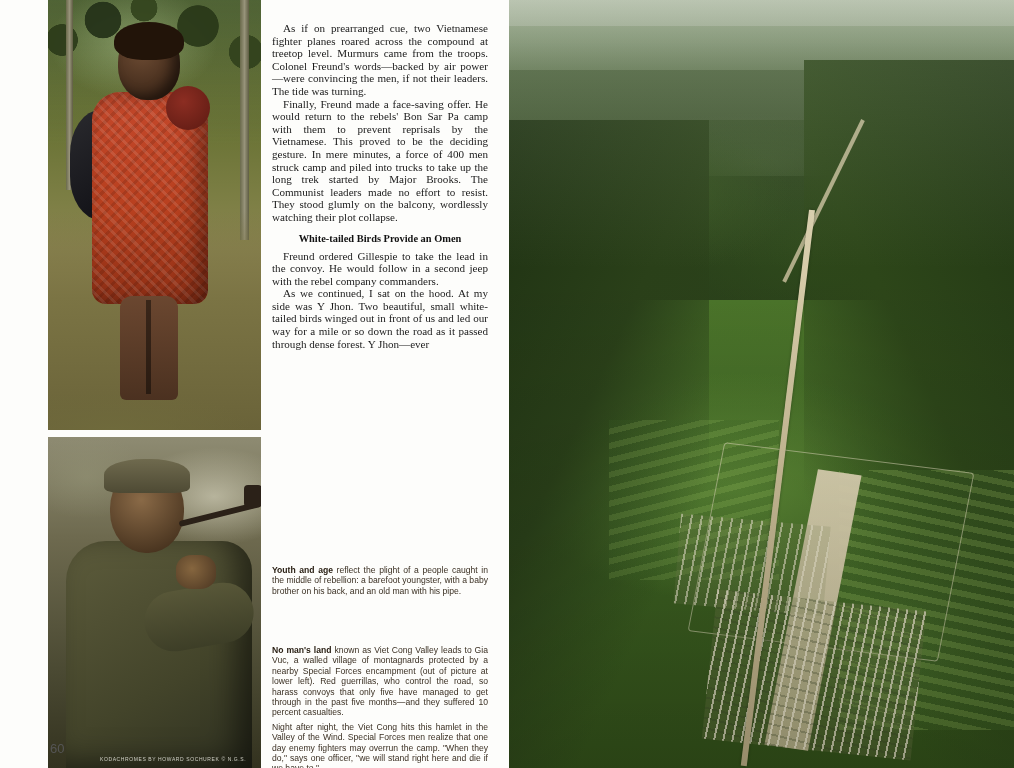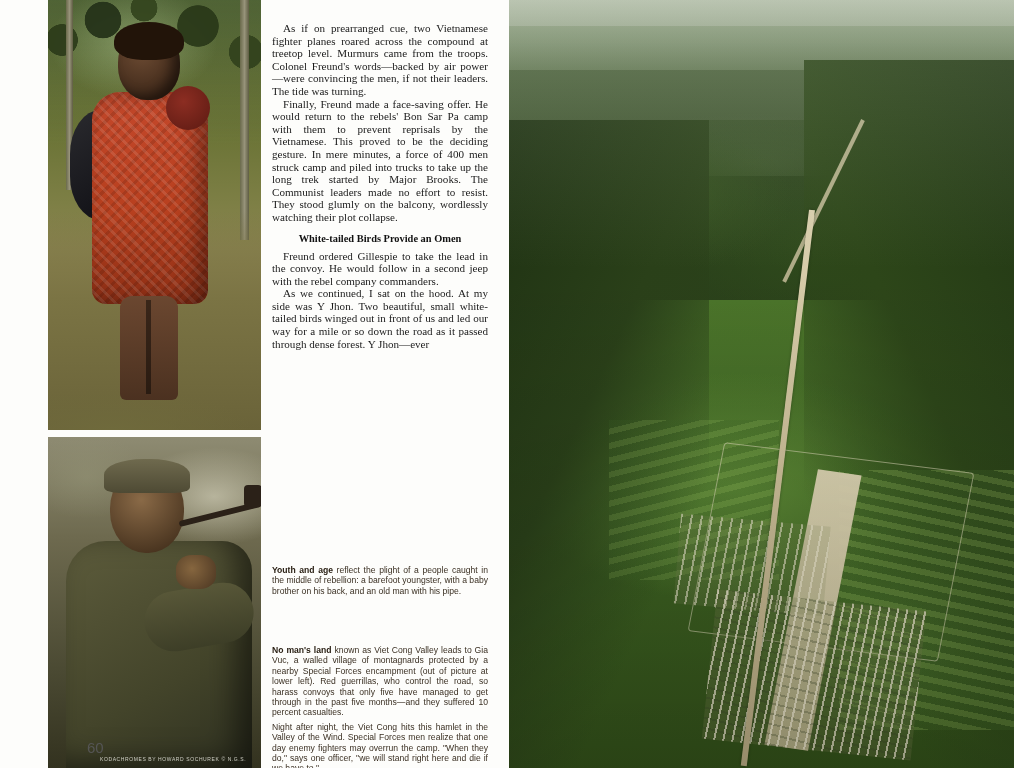--- a/index.html
+++ b/index.html
@@ -168,23 +168,22 @@
     font-family: "Liberation Sans", sans-serif;
     font-size: 5px;
     letter-spacing: .6px;
     color: #cfcfc5;
   }
   .folio {
     position: absolute;
     left: 50px;
     bottom: 12px;
     font-family: "Liberation Sans", sans-serif;
-    font-size: 15px;
+    font-size: 13px;
     color: #555;
-    margin-left: 37px;
   }
 
   
   .text-col {
     position: absolute;
     left: 272px;
     top: 22px;
     width: 216px;
   }
   .body-text p {

